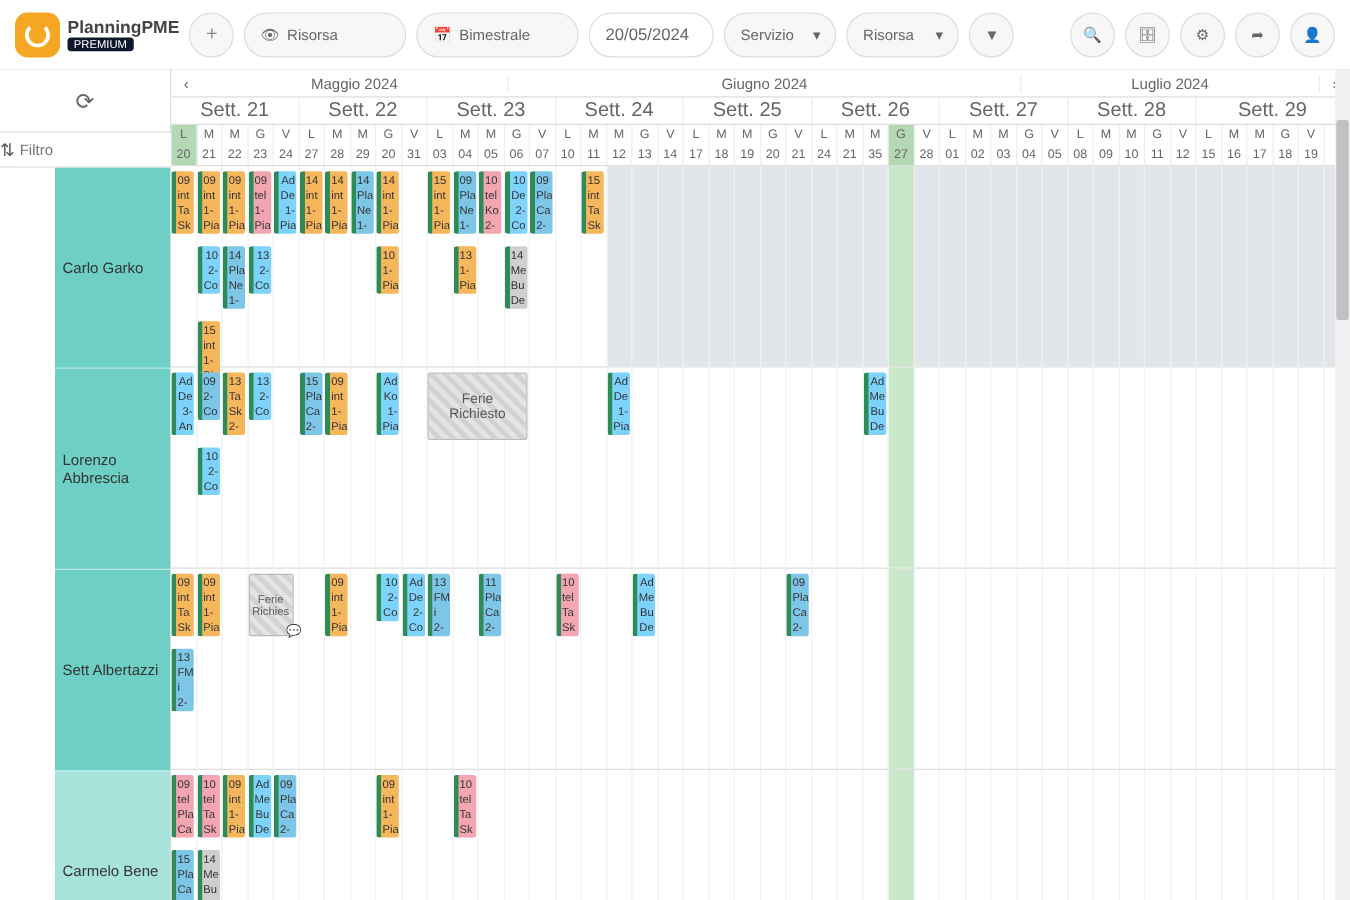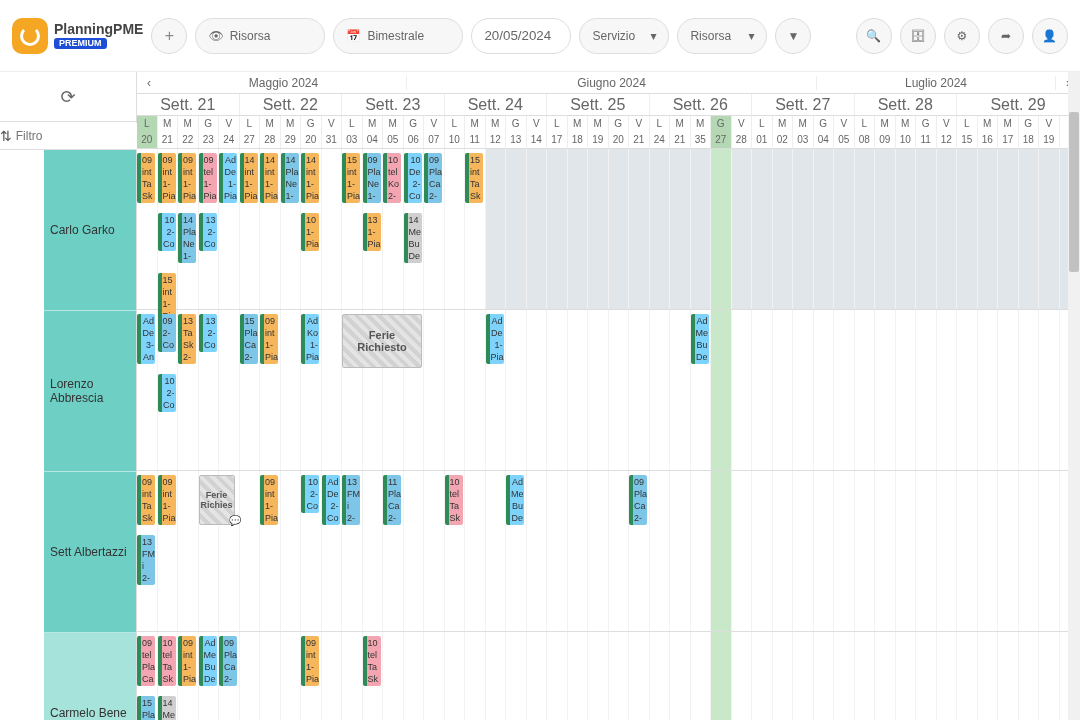--- a/index.html
+++ b/index.html
@@ -1,24 +1,24 @@
 <!DOCTYPE html>
 <html><head>
 <meta charset="utf-8">
 <style>
 * { margin: 0; padding: 0; box-sizing: border-box; }
 html, body { width: 1080px; height: 720px; font-family: -apple-system, BlinkMacSystemFont, "Segoe UI", Arial, sans-serif; font-size: 12px; color: #555; overflow: hidden; background: #fff; }
 
-.topbar { height: 72px; display: flex; align-items: center; padding: 0 12px; gap: 8px; background: #fff; border-bottom: 1px solid #eee; }
+.topbar { height: 56px; display: flex; align-items: center; padding: 0 12px; gap: 8px; background: #fff; border-bottom: 1px solid #eee; }
 .logo { display: flex; align-items: center; gap: 6px; }
 .logo-mark { width: 36px; height: 36px; border-radius: 10px; background: #f5a623; position: relative; }
 .logo-mark::after { content: ""; position: absolute; inset: 8px; border: 3px solid #fff; border-radius: 50%; border-top-color: transparent; }
 .logo-text { display: flex; flex-direction: column; line-height: 1; }
 .logo-text .t1 { font-weight: 600; font-size: 14px; color: #444; }
-.logo-text .badge { background: #1d4ed8; color: #fff; font-size: 9px; padding: 1px 5px; border-radius: 3px; width: fit-content; margin-top: 2px; font-weight: bold; }
+.logo-text .badge { background: #0f172a; color: #fff; font-size: 9px; padding: 1px 5px; border-radius: 3px; width: fit-content; margin-top: 2px; }
 .rbtn { height: 36px; min-width: 36px; border-radius: 18px; border: 1px solid #ddd; background: #f7f7f7; display: flex; align-items: center; padding: 0 12px; color: #666; gap: 6px; }
 .rbtn.icon-only { padding: 0; justify-content: center; width: 36px; }
 .topbar .spacer { flex: 1; }
 .topbar .icon { font-size: 16px; color: #888; }
 
 .body { display: flex; height: calc(720px - 56px); }
 .sidebar { width: 137px; border-right: 1px solid #ddd; display: flex; flex-direction: column; }
 .sidebar-top { height: 50px; display: flex; align-items: center; justify-content: center; border-bottom: 1px solid #ddd; }
 .refresh { font-size: 18px; color: #666; }
 .filter-row { height: 28px; display: flex; align-items: center; border-bottom: 1px solid #ddd; }
@@ -48,21 +48,21 @@
 .stripe { width: 20.5px; border-right: 1px solid #f2f2f2; }
 .shade { position: absolute; top: 0; bottom: 0; background: #e1e6ea; }
 
 .task { position: absolute; width: 18px; font-size: 9px; line-height: 12px; overflow: hidden; color: #333; border-left: 4px solid #2e8b57; border-radius: 2px; padding: 1px 1px; }
 .task .l { white-space: nowrap; }
 .task.green { background: #7dd3fc; text-align: right; }
 .task.orange { background: #f6b65c; }
 .task.blue { background: #7ec6e8; }
 .task.pink { background: #f3a6b1; }
 .task.grey { background: #cfcfcf; }
-.ferie { position: absolute; height: 54px; display: flex; align-items: center; justify-content: center; text-align: center; font-size: 11px; color: #555; border: 1px solid #bbb; border-radius: 2px; background: repeating-linear-gradient(45deg,#e4e4e4,#e4e4e4 4px,#d2d2d2 4px,#d2d2d2 8px); font-weight: bold; }
+.ferie { position: absolute; height: 54px; display: flex; align-items: center; justify-content: center; text-align: center; font-size: 11px; color: #555; border: 1px solid #bbb; border-radius: 2px; background: repeating-linear-gradient(45deg,#e4e4e4,#e4e4e4 4px,#d2d2d2 4px,#d2d2d2 8px); }
 .chat-bubble { position: absolute; font-size: 10px; color: #888; }
 
 .scrollbar { position: absolute; right: 0; top: 0; bottom: 0; width: 12px; background: #f1f1f1; }
 .scrollbar .thumb { position: absolute; left: 1px; right: 1px; top: 40px; height: 160px; background: #c1c1c1; border-radius: 2px; }
 </style>
 </head>
 <body>
 
 <div class="topbar">
   <div class="logo">

